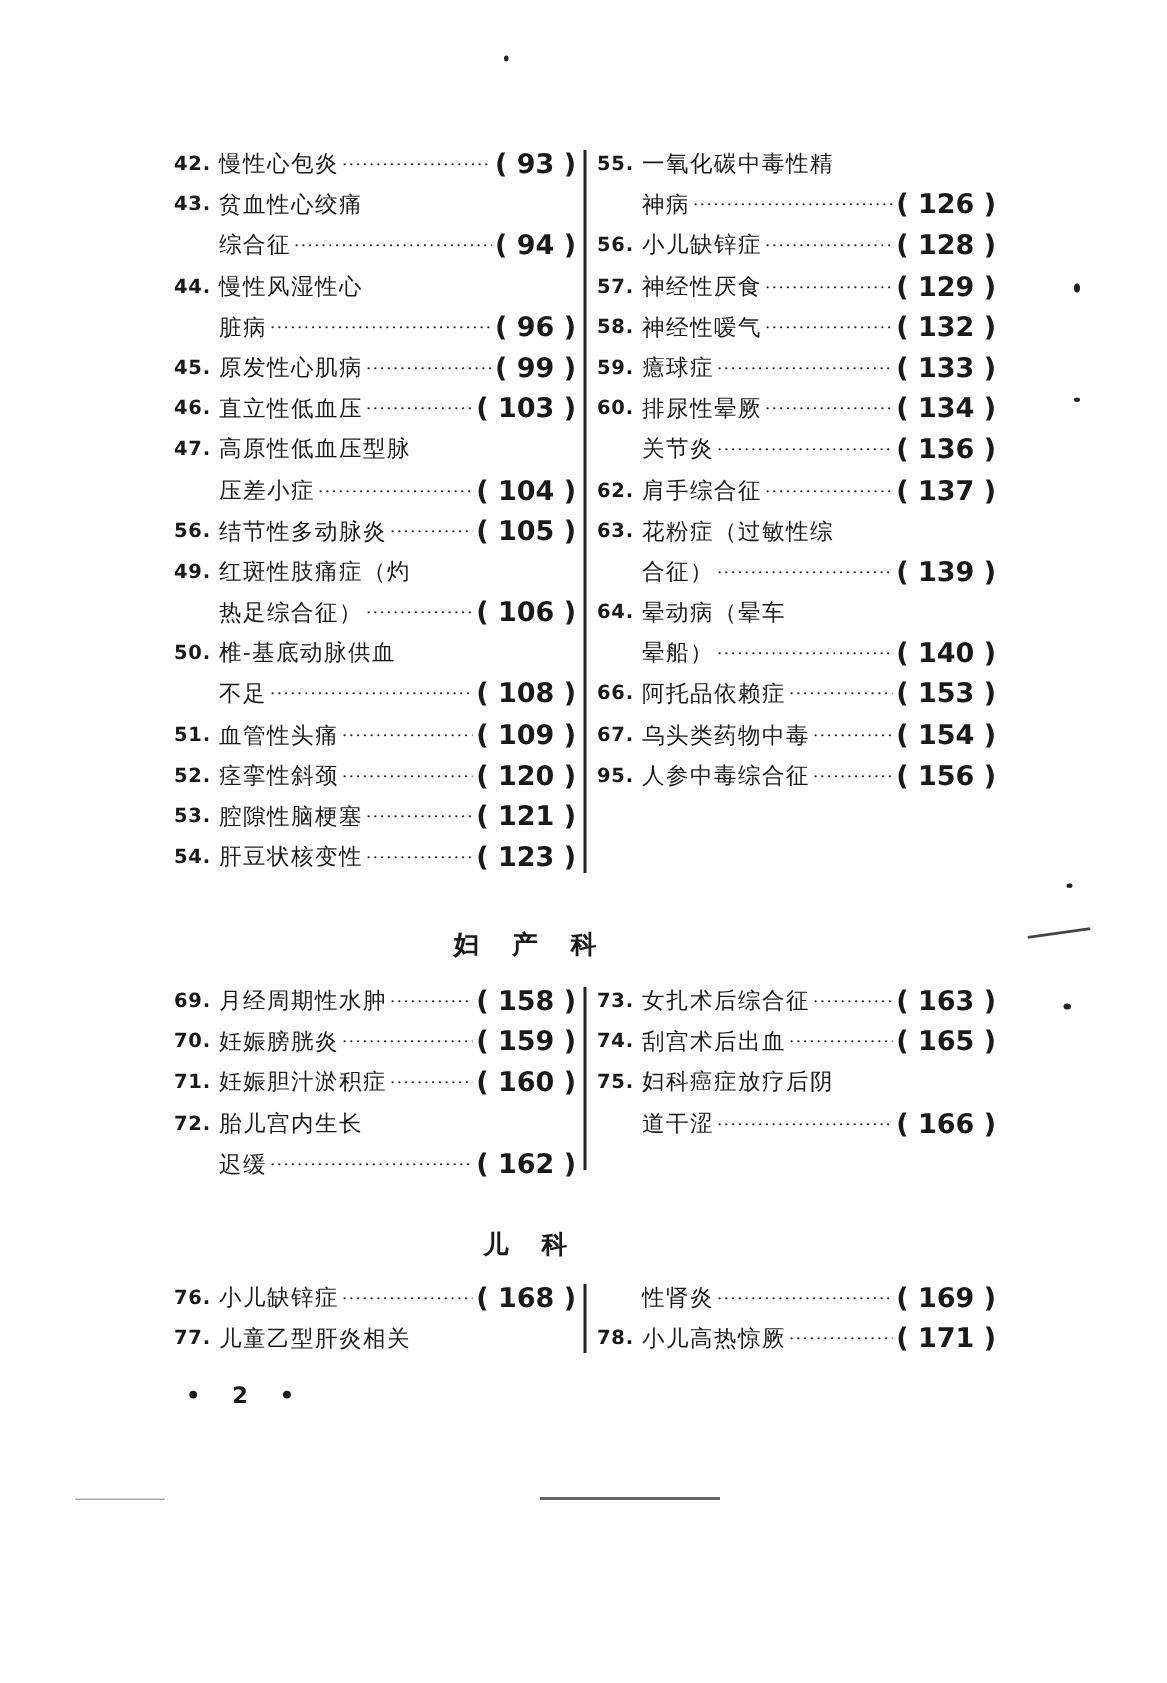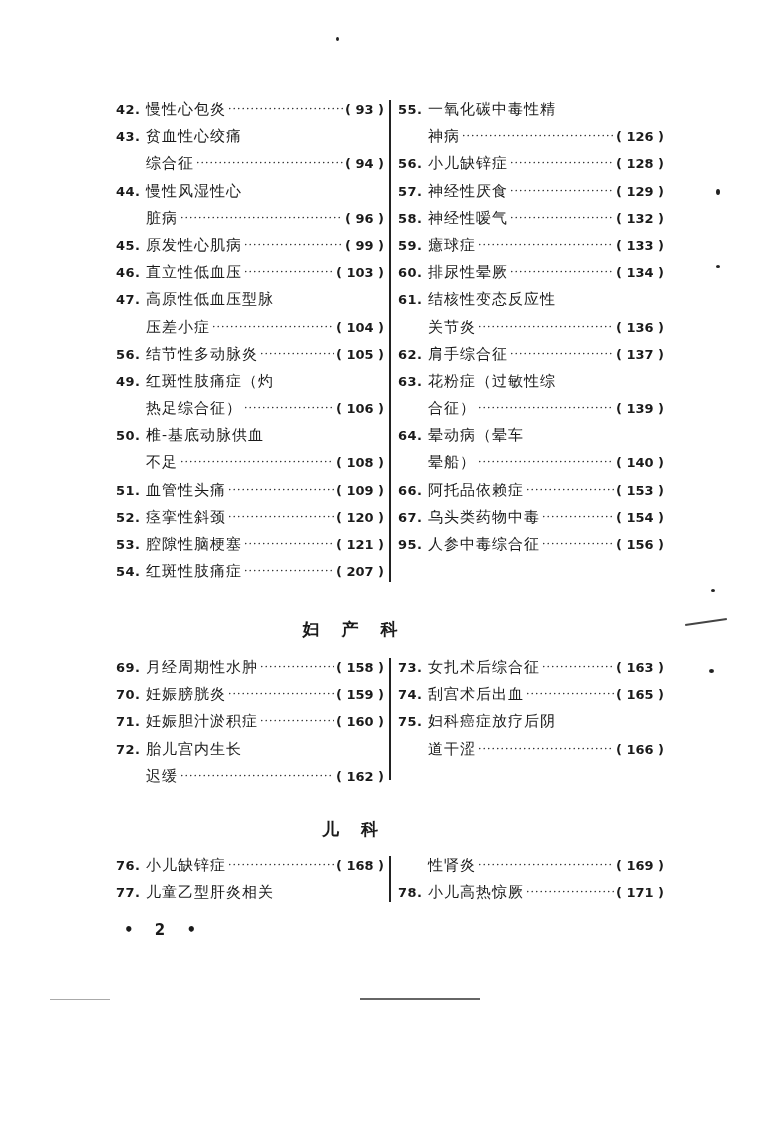--- a/index.html
+++ b/index.html
@@ -14,21 +14,21 @@
   .col-right { left: 398px; width: 266px; }
   .line {
     position: relative; height: 27.2px; line-height: 27.2px;
     font-size: 15px; white-space: nowrap; display: flex; align-items: center;
   }
   .num { display: inline-block; width: 30px; font-family: "DejaVu Sans", sans-serif; font-weight: bold; font-size: 13px; letter-spacing: 0.5px; }
   .indent { display: inline-block; width: 30px; }
   .title { display: inline-block; letter-spacing: 1px; }
   .dots { flex: 1; overflow: hidden; color: #222; letter-spacing: 1px; font-size: 11px; margin: 0 2px; }
   .dots::before { content: "························································"; }
-  .page-ref { font-family: "DejaVu Sans", sans-serif; font-weight: bold; font-size: 13px; white-space: pre; }
+  .page-ref { font-family: "DejaVu Sans", sans-serif; font-weight: bold; font-size: 18px; white-space: pre; }
   .divider { position: absolute; width: 2px; background: #222; }
   .section-head {
     position: absolute; font-family: Liberation Sans, sans-serif; font-weight: bold; font-size: 17px;
     letter-spacing: 22px; text-align: center; width: 722px; left: 0;
   }
   .footer-pageno { position: absolute; left: 124px; top: 921px; font-family: "DejaVu Sans", sans-serif; font-weight: bold; font-size: 15px; letter-spacing: 8px; }
   .rule { position: absolute; height: 1px; background: #555; }
   .speck { position: absolute; background: #222; border-radius: 50%; }
 </style>
 </head>
@@ -124,23 +124,23 @@
         <span class="page-ref">( 120 )</span>
       </div>
       <div class="line">
         <span class="num">53.</span>
         <span class="title">腔隙性脑梗塞</span>
         <span class="dots"></span>
         <span class="page-ref">( 121 )</span>
       </div>
       <div class="line">
         <span class="num">54.</span>
-        <span class="title">红斑性肢痛症</span>
-        <span class="dots"></span>
-        <span class="page-ref">( 207 )</span>
+        <span class="title">肝豆状核变性</span>
+        <span class="dots"></span>
+        <span class="page-ref">( 123 )</span>
       </div>
     </div>
   <div class="divider" style="left:389px; top:100px; height:482px;"></div>
   <div class="col col-right" id="s1-right" style="top:96px;">
       <div class="line">
         <span class="num">55.</span>
         <span class="title">一氧化碳中毒性精</span>
       </div>
       <div class="line">
         <span class="indent"></span>
@@ -170,24 +170,20 @@
         <span class="num">59.</span>
         <span class="title">癔球症</span>
         <span class="dots"></span>
         <span class="page-ref">( 133 )</span>
       </div>
       <div class="line">
         <span class="num">60.</span>
         <span class="title">排尿性晕厥</span>
         <span class="dots"></span>
         <span class="page-ref">( 134 )</span>
-      </div>
-      <div class="line">
-        <span class="num">61.</span>
-        <span class="title">结核性变态反应性</span>
       </div>
       <div class="line">
         <span class="indent"></span>
         <span class="title">关节炎</span>
         <span class="dots"></span>
         <span class="page-ref">( 136 )</span>
       </div>
       <div class="line">
         <span class="num">62.</span>
         <span class="title">肩手综合征</span>

